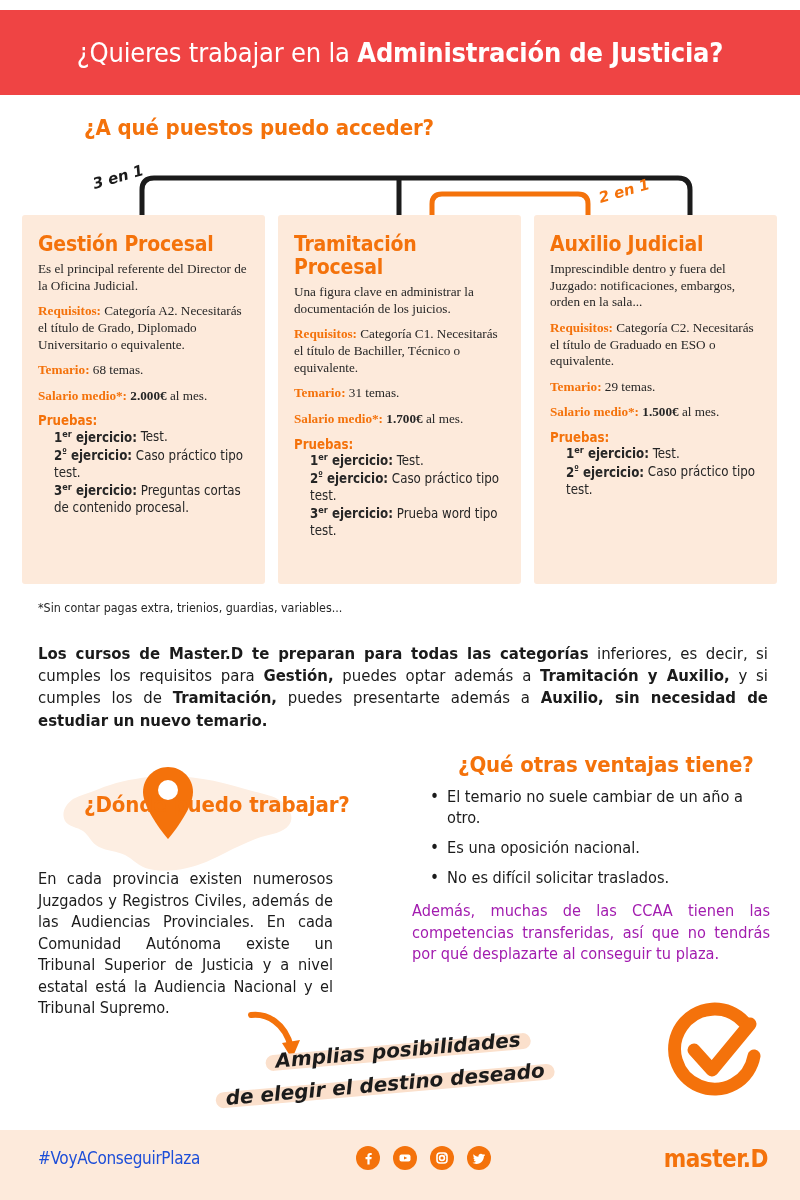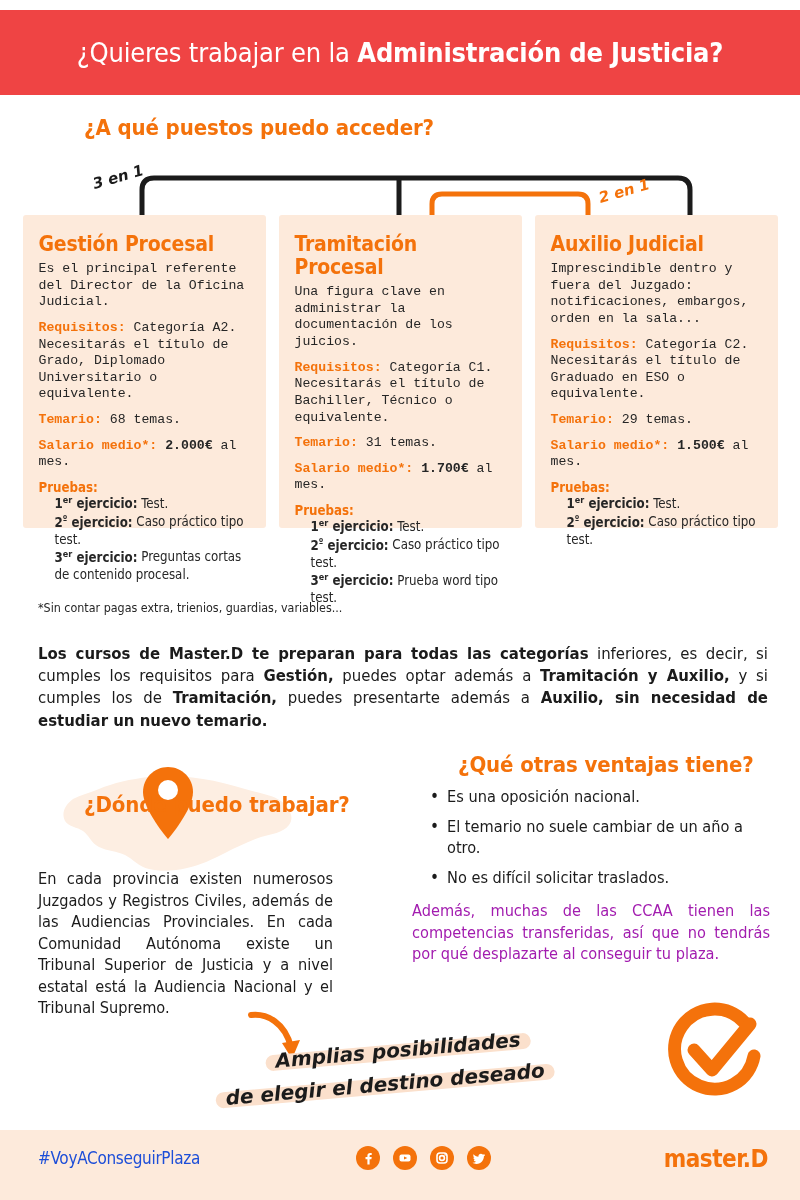--- a/index.html
+++ b/index.html
@@ -59,44 +59,43 @@
   .lbl-2en1 {
     position: absolute; left: 598px; top: 182px;
     color: #f4720b;
     transform: rotate(-16deg);
   }
 
   
   .cards {
     position: absolute;
     left: 22px; top: 215px;
-    width: 756px; height: 313px;
+    width: 756px; height: 369px;
     display: flex;
     gap: 13px;
-    justify-content: center;
   }
   .card {
     width: 243px;
     background: #fdeadb;
     border-radius: 3px;
     padding: 18px 16px 14px 16px;
     position: relative;
   }
   .card-title {
     color: #f4720b;
     font-family: "DejaVu Sans Condensed", "Liberation Sans Narrow", "Liberation Sans", sans-serif;
     font-weight: bold;
     font-size: 21px;
     line-height: 1.1;
     margin-bottom: 5px;
     letter-spacing: -0.2px;
   }
   .card p, .card div.row {
     color: #262626;
-    font-family: Liberation Mono, monospace;
+    font-family: Liberation Serif, serif;
     font-size: 13.2px;
     line-height: 1.26;
   }
   .card .desc { margin-bottom: 9px; }
   .row { margin-bottom: 9px; }
   .lab {
     color: #f4720b;
     font-weight: bold;
   }
   .valb { font-weight: bold; }
@@ -359,22 +358,22 @@
     <path fill="#f4720b" d="M28 2 C14.2 2 3 13.2 3 27 C3 45 28 74 28 74 C28 74 53 45 53 27 C53 13.2 41.8 2 28 2 Z"></path>
     <circle cx="28" cy="25" r="10" fill="#ffffff"></circle>
   </svg>
 </div>
 
 <div id="q-donde-heading" class="sec-head">¿Dónde puedo trabajar?</div>
 <div id="donde-body">En cada provincia existen numerosos Juzgados y Registros Civiles, además de las Audiencias Provinciales. En cada Comunidad Autónoma existe un Tribunal Superior de Justicia y a nivel estatal está la Audiencia Nacional y el Tribunal Supremo.</div>
 
 <div id="q-ventajas-heading" class="sec-head">¿Qué otras ventajas tiene?</div>
 <ul id="ventajas-list">
+  <li>El temario no suele cambiar de un año a otro.</li>
   <li>Es una oposición nacional.</li>
-  <li>El temario no suele cambiar de un año a otro.</li>
   <li>No es difícil solicitar traslados.</li>
 </ul>
 <div id="ventajas-extra">Además, muchas de las CCAA tienen las competencias transferidas, así que no tendrás por qué desplazarte al conseguir tu plaza.</div>
 
 <div class="callout">
   <svg class="callout-arrow" width="70" height="60" viewBox="0 0 70 60">
     <path d="M6 8 C22 6 40 16 46 40" fill="none" stroke="#f4720b" stroke-width="6" stroke-linecap="round"></path>
     <polygon points="37,36 55,33 47,52" fill="#f4720b"></polygon>
   </svg>
   <span id="callout-l1" class="callout-line">Amplias posibilidades</span>

